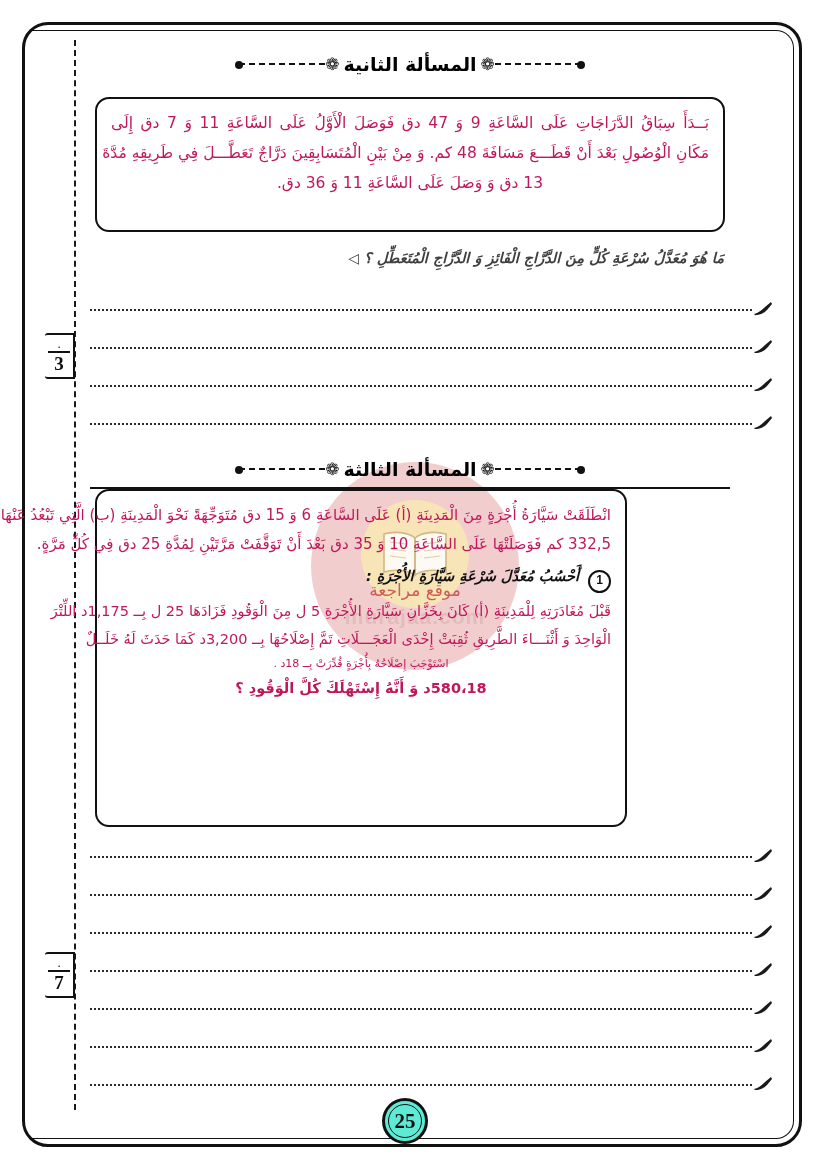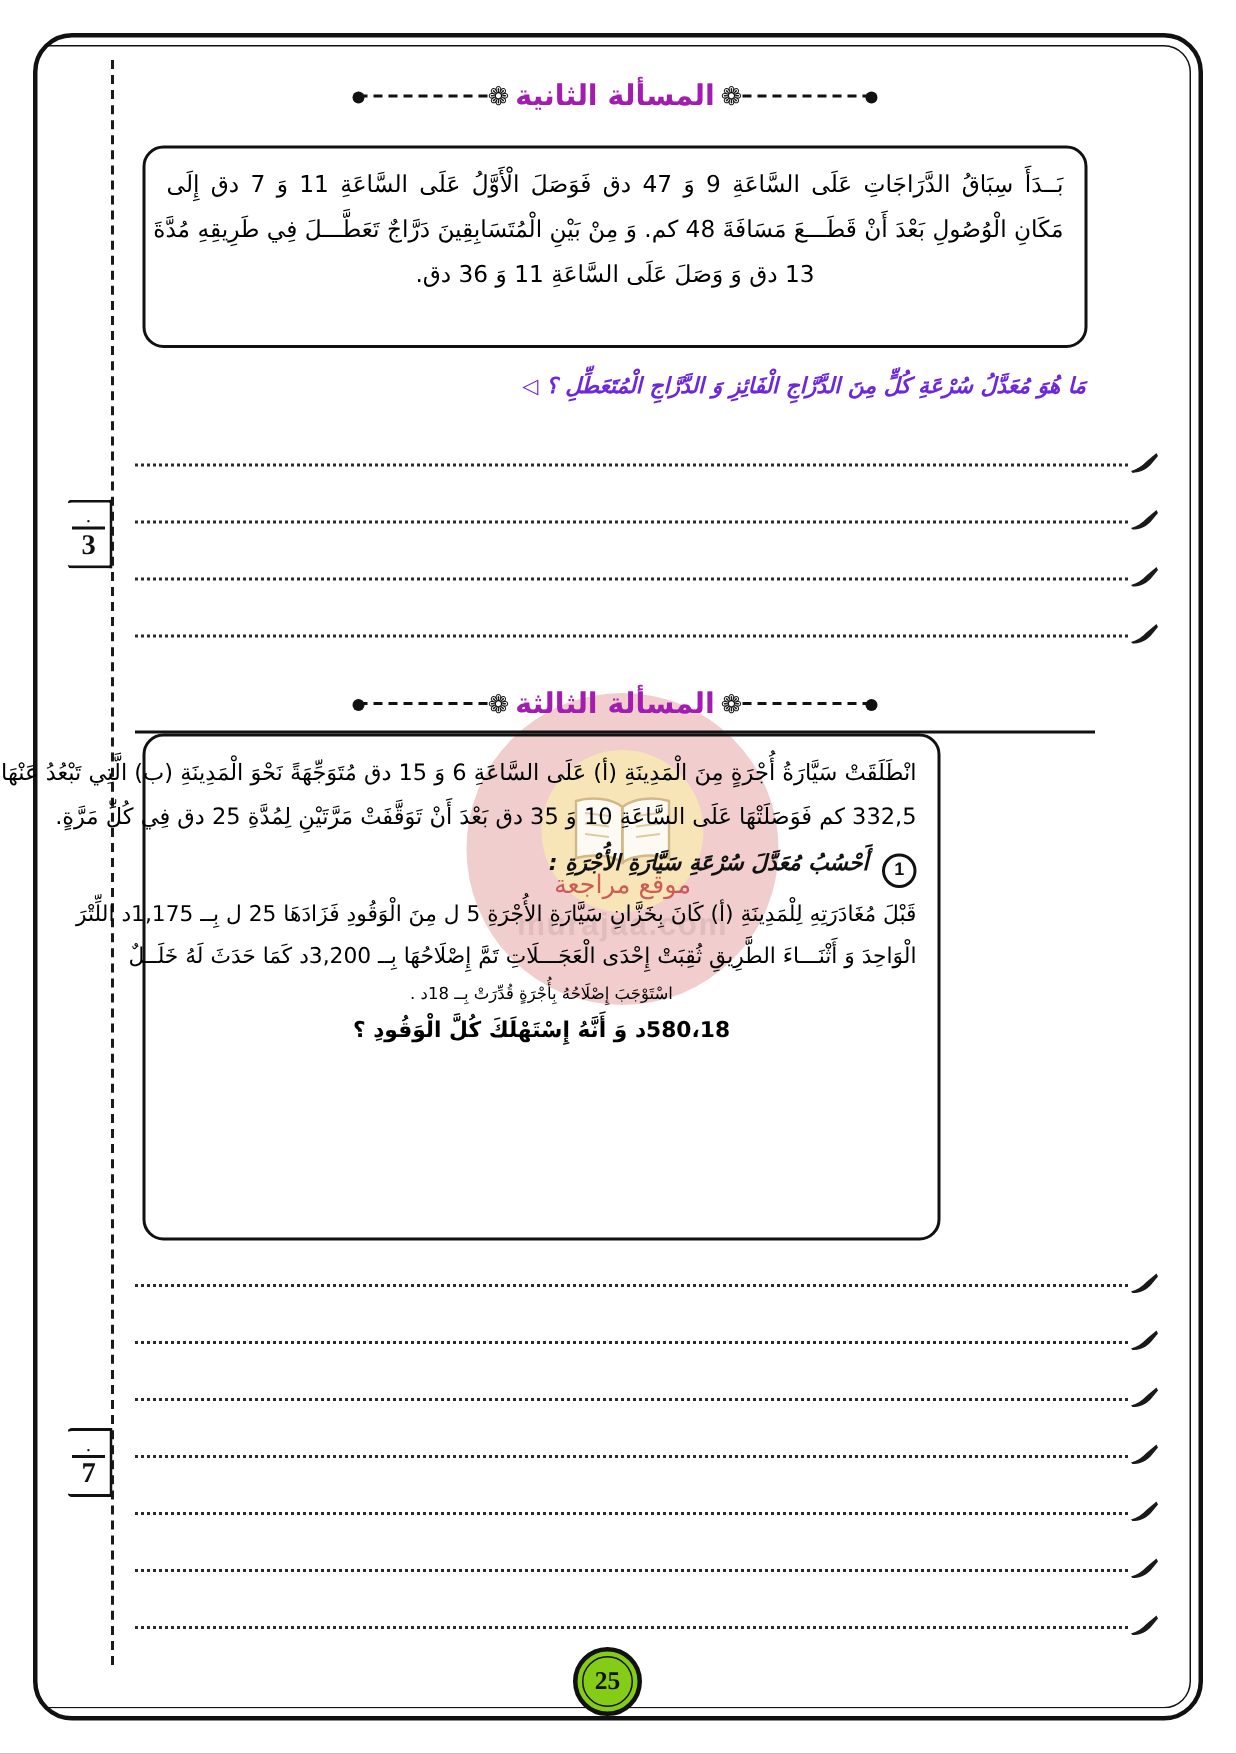--- a/index.html
+++ b/index.html
@@ -50,49 +50,49 @@
     letter-spacing:1px;opacity:.8;font-weight:700;
   }
 
   
   .section-header{
     position:absolute;left:90px;width:640px;height:34px;z-index:4;
     display:flex;align-items:center;justify-content:center;gap:0px;
   }
   .sh-title{
     font-family:"DejaVu Sans", sans-serif;font-weight:700;font-size:19px;
-    color:#a21caf;white-space:nowrap;padding:0 4px;
+    color:#000000;white-space:nowrap;padding:0 4px;
   }
   .sh-orn{font-size:17px;line-height:1;color:#111;}
   .sh-dash{
     flex:0 0 auto;width:86px;border-top:2.5px dashed #111;position:relative;
   }
   .sh-dash::after{
     content:"";position:absolute;top:-4px;width:8px;height:8px;border-radius:50%;
     background:#111;
   }
   .sh-dash.right::after{right:-4px;}
   .sh-dash.left::after{left:-4px;}
 
   
   .stmt-box{
     position:absolute;z-index:3;box-sizing:border-box;
     border:2.5px solid #111;border-radius:14px;background:transparent;
     padding:9px 14px 9px 14px;
   }
   .stmt-line{
     font-family:"DejaVu Sans", sans-serif;font-size:15.5px;line-height:1.95;
-    text-align:justify;text-align-last:justify;color:#000000;white-space:nowrap;
+    text-align:justify;text-align-last:justify;color:#be185d;white-space:nowrap;
   }
   .stmt-line.last{text-align-last:center;}
 
   
   .q-prompt{
     position:absolute;z-index:4;font-family:"DejaVu Sans", sans-serif;
-    font-size:14.5px;font-weight:700;font-style:italic;color:#6d28d9;white-space:nowrap;
+    font-size:14.5px;font-weight:700;font-style:italic;color:#404040;white-space:nowrap;
   }
   .q-arrow{font-size:14px;font-weight:700;}
 
   
   .q-num{
     display:inline-block;width:19px;height:19px;border:2px solid #111;border-radius:50%;
     text-align:center;line-height:16px;font-size:12px;font-weight:700;font-style:normal;
     font-family:"Liberation Sans", sans-serif;vertical-align:-3px;margin-left:5px;
   }
 
@@ -115,23 +115,23 @@
   .score-num{font-size:13px;line-height:9px;font-family:"Liberation Serif",serif;}
   .score-bar{width:22px;height:2px;background:#111;margin:3px 0 1px 0;}
   .score-den{
     font-size:19px;line-height:19px;font-weight:700;
     font-family:"Liberation Serif",serif;
   }
 
   
   .page-badge{
     position:absolute;left:382px;top:1098px;width:40px;height:40px;z-index:5;
-    border:3px solid #111;border-radius:50%;background:#84cc16;
+    border:3px solid #111;border-radius:50%;background:#5eead4;
     display:flex;align-items:center;justify-content:center;
-    font-family:"Liberation Serif",serif;font-weight:700;font-size:17px;
+    font-family:"Liberation Serif",serif;font-weight:700;font-size:21px;
   }
   .page-badge::before{
     content:"";position:absolute;left:3px;top:3px;right:3px;bottom:3px;
     border:1.5px solid #111;border-radius:50%;
   }
   .page-badge span{position:relative;z-index:1;}
 
   .hr-rule{
     position:absolute;left:90px;width:640px;height:0;
     border-top:2px solid #111;z-index:3;

